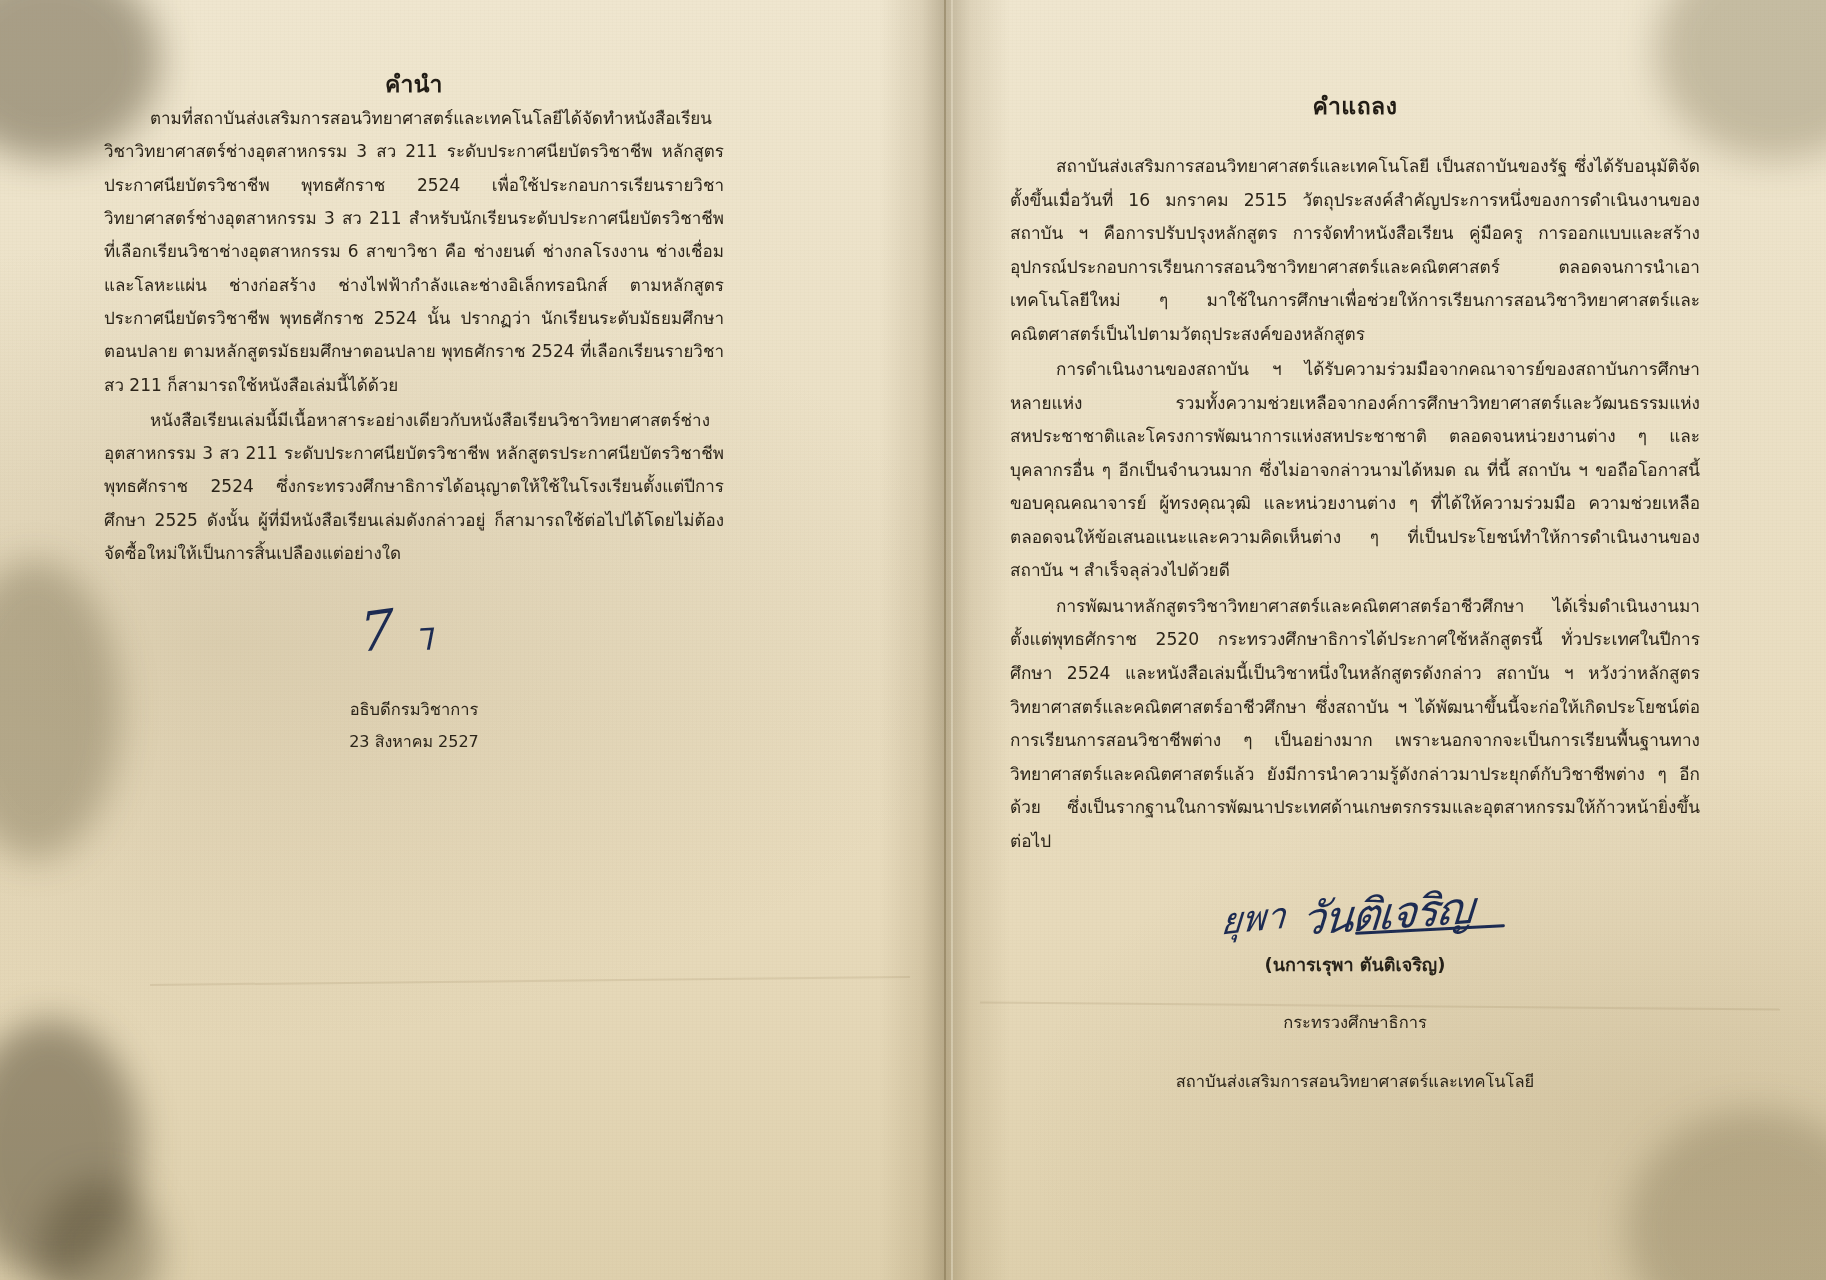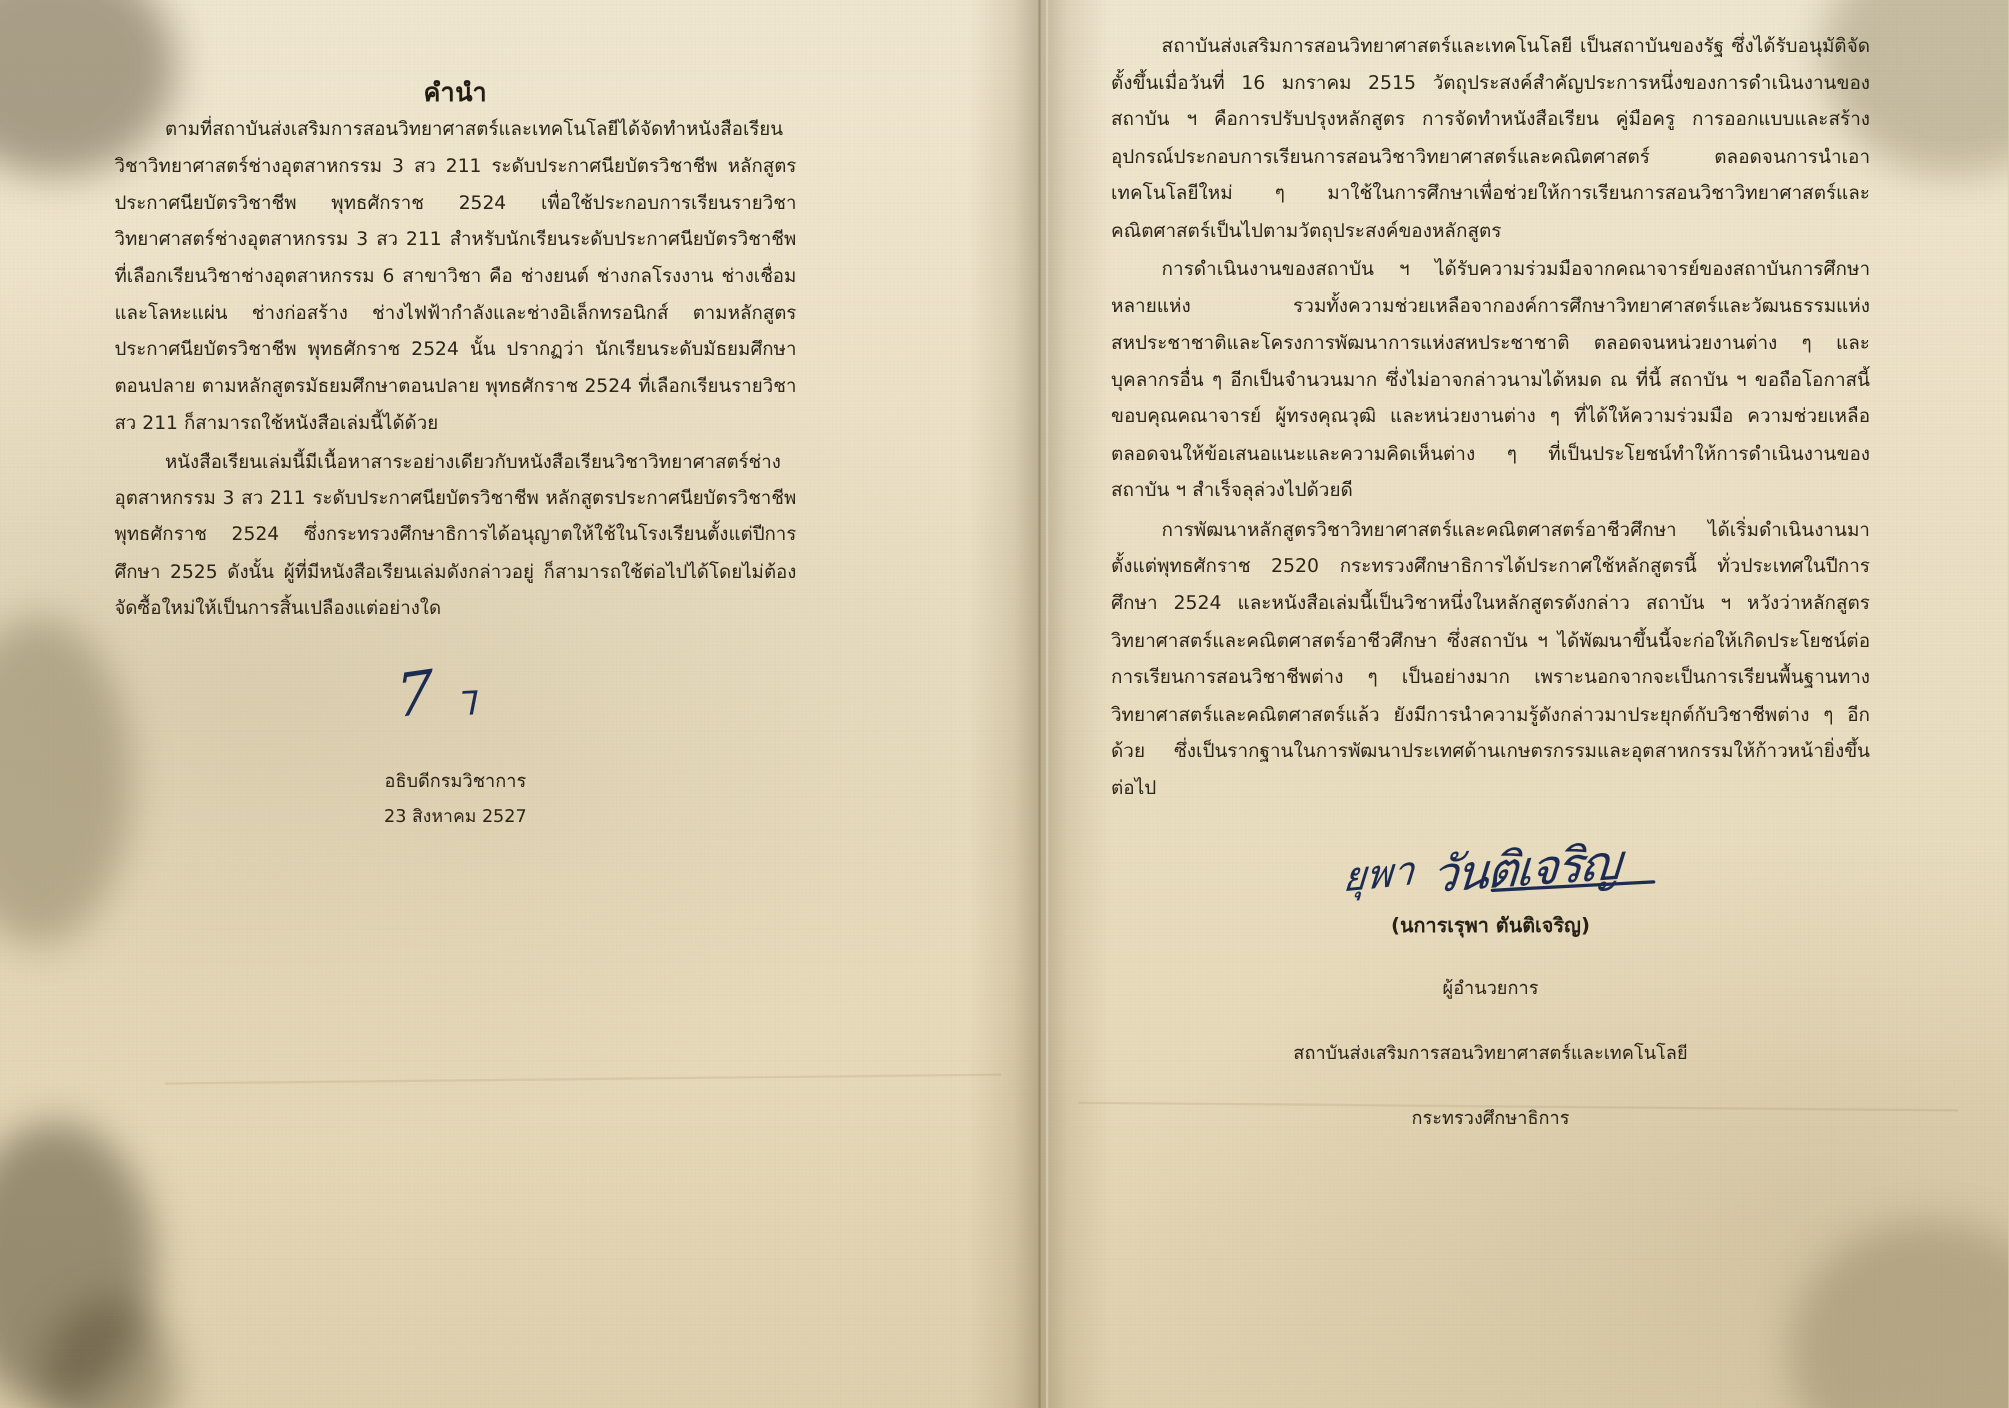--- a/index.html
+++ b/index.html
@@ -215,34 +215,34 @@
       <div class="signature">
         <span class="sig-ink sig-left-1">7</span>
         <span class="sig-ink sig-left-2">ᒣ</span>
       </div>
       <div class="sig-role">อธิบดีกรมวิชาการ</div>
       <div class="sig-date">23 สิงหาคม 2527</div>
     </div>
   </div>
 
   <div class="page right">
+    <div class="doc-title">คำแถลง</div>
 
     <div class="body-text">
       <p>สถาบันส่งเสริมการสอนวิทยาศาสตร์และเทคโนโลยี เป็นสถาบันของรัฐ ซึ่งได้รับอนุมัติจัดตั้งขึ้นเมื่อวันที่ 16 มกราคม 2515 วัตถุประสงค์สำคัญประการหนึ่งของการดำเนินงานของสถาบัน ฯ คือการปรับปรุงหลักสูตร การจัดทำหนังสือเรียน คู่มือครู การออกแบบและสร้างอุปกรณ์ประกอบการเรียนการสอนวิชาวิทยาศาสตร์และคณิตศาสตร์ ตลอดจนการนำเอาเทคโนโลยีใหม่ ๆ มาใช้ในการศึกษาเพื่อช่วยให้การเรียนการสอนวิชาวิทยาศาสตร์และคณิตศาสตร์เป็นไปตามวัตถุประสงค์ของหลักสูตร</p>
       <p>การดำเนินงานของสถาบัน ฯ ได้รับความร่วมมือจากคณาจารย์ของสถาบันการศึกษาหลายแห่ง รวมทั้งความช่วยเหลือจากองค์การศึกษาวิทยาศาสตร์และวัฒนธรรมแห่งสหประชาชาติและโครงการพัฒนาการแห่งสหประชาชาติ ตลอดจนหน่วยงานต่าง ๆ และบุคลากรอื่น ๆ อีกเป็นจำนวนมาก ซึ่งไม่อาจกล่าวนามได้หมด ณ ที่นี้ สถาบัน ฯ ขอถือโอกาสนี้ขอบคุณคณาจารย์ ผู้ทรงคุณวุฒิ และหน่วยงานต่าง ๆ ที่ได้ให้ความร่วมมือ ความช่วยเหลือ ตลอดจนให้ข้อเสนอแนะและความคิดเห็นต่าง ๆ ที่เป็นประโยชน์ทำให้การดำเนินงานของสถาบัน ฯ สำเร็จลุล่วงไปด้วยดี</p>
       <p>การพัฒนาหลักสูตรวิชาวิทยาศาสตร์และคณิตศาสตร์อาชีวศึกษา ได้เริ่มดำเนินงานมาตั้งแต่พุทธศักราช 2520 กระทรวงศึกษาธิการได้ประกาศใช้หลักสูตรนี้ ทั่วประเทศในปีการศึกษา 2524 และหนังสือเล่มนี้เป็นวิชาหนึ่งในหลักสูตรดังกล่าว สถาบัน ฯ หวังว่าหลักสูตรวิทยาศาสตร์และคณิตศาสตร์อาชีวศึกษา ซึ่งสถาบัน ฯ ได้พัฒนาขึ้นนี้จะก่อให้เกิดประโยชน์ต่อการเรียนการสอนวิชาชีพต่าง ๆ เป็นอย่างมาก เพราะนอกจากจะเป็นการเรียนพื้นฐานทางวิทยาศาสตร์และคณิตศาสตร์แล้ว ยังมีการนำความรู้ดังกล่าวมาประยุกต์กับวิชาชีพต่าง ๆ อีกด้วย ซึ่งเป็นรากฐานในการพัฒนาประเทศด้านเกษตรกรรมและอุตสาหกรรมให้ก้าวหน้ายิ่งขึ้นต่อไป</p>
     </div>
 
     <div class="sig-block right-sig">
       <div class="signature">
         <span class="sig-ink sig-right-1">ยุพา</span>
         <span class="sig-ink sig-right-2">วันติเจริญ</span>
         <span class="sig-stroke"></span>
       </div>
       <div class="sig-name">(นการเรุพา  ตันติเจริญ)</div>
-      <div class="sig-role">ผู้อำนวยการ</div>
+      <div class="sig-role">กระทรวงศึกษาธิการ</div>
       <div class="sig-role">สถาบันส่งเสริมการสอนวิทยาศาสตร์และเทคโนโลยี</div>
-      <div class="sig-role">กระทรวงศึกษาธิการ</div>
     </div>
   </div>
 
   <div class="grain"></div>
 </div>
 
 </body></html>

